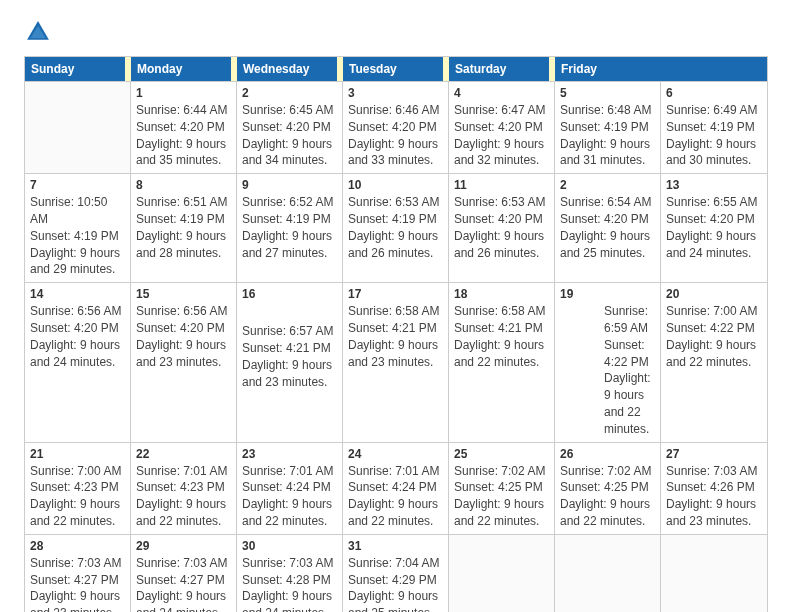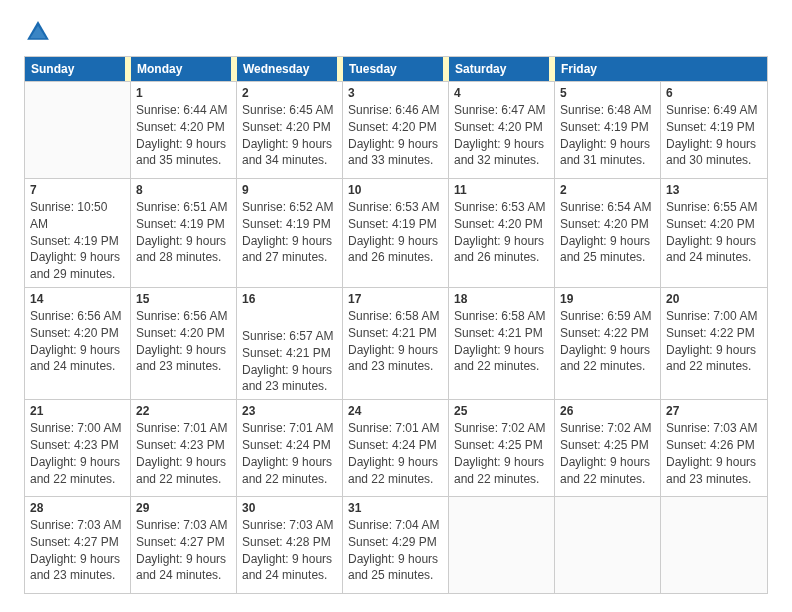--- a/index.html
+++ b/index.html
@@ -251,21 +251,21 @@
 Daylight: 9 hours and 23 minutes.</div>
           </div>
           <div class="cal-cell">
             <div class="day-num">18</div>
             <div class="day-info" style="white-space: pre-line;">Sunrise: 6:58 AM
 Sunset: 4:21 PM
 Daylight: 9 hours and 22 minutes.</div>
           </div>
           <div class="cal-cell">
             <div class="day-num">19</div>
-            <div class="day-info" style="white-space: pre-line;">Sunrise: 6:59 AM
+            <div class="day-info" style="white-space: pre-line; margin-left: 44px;">Sunrise: 6:59 AM
 Sunset: 4:22 PM
 Daylight: 9 hours and 22 minutes.</div>
           </div>
           <div class="cal-cell">
             <div class="day-num">20</div>
             <div class="day-info" style="white-space: pre-line;">Sunrise: 7:00 AM
 Sunset: 4:22 PM
 Daylight: 9 hours and 22 minutes.</div>
           </div>
         </div>

